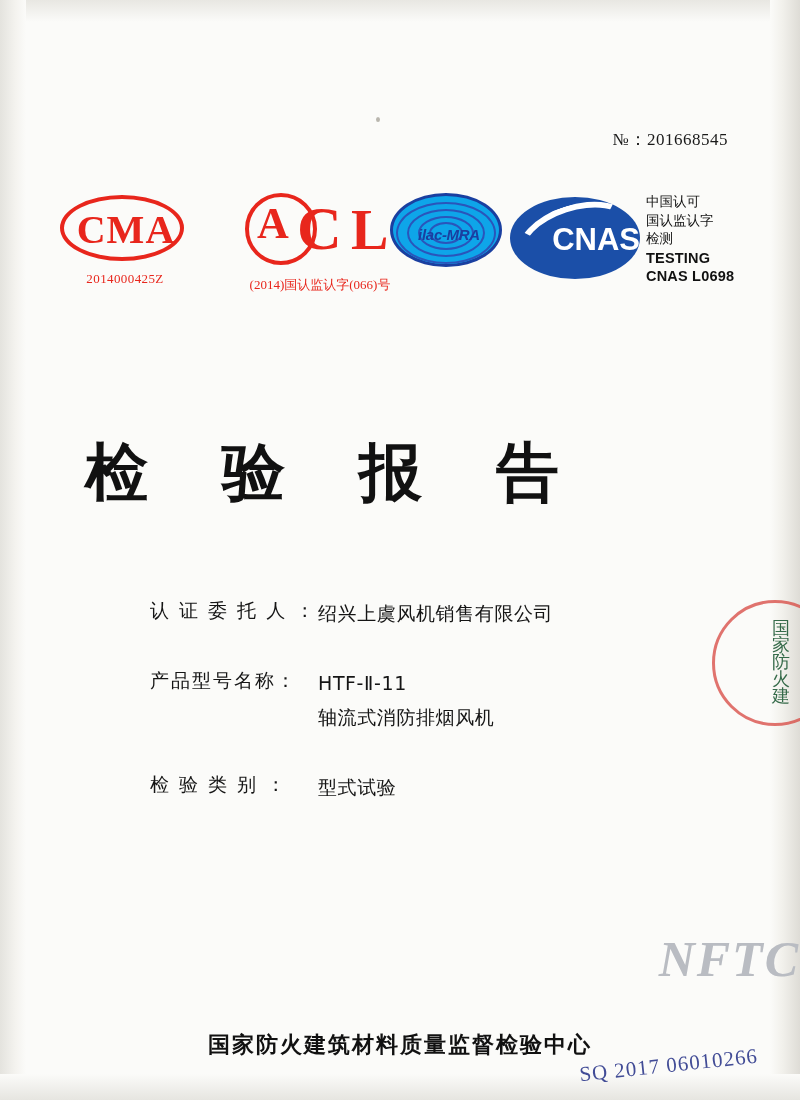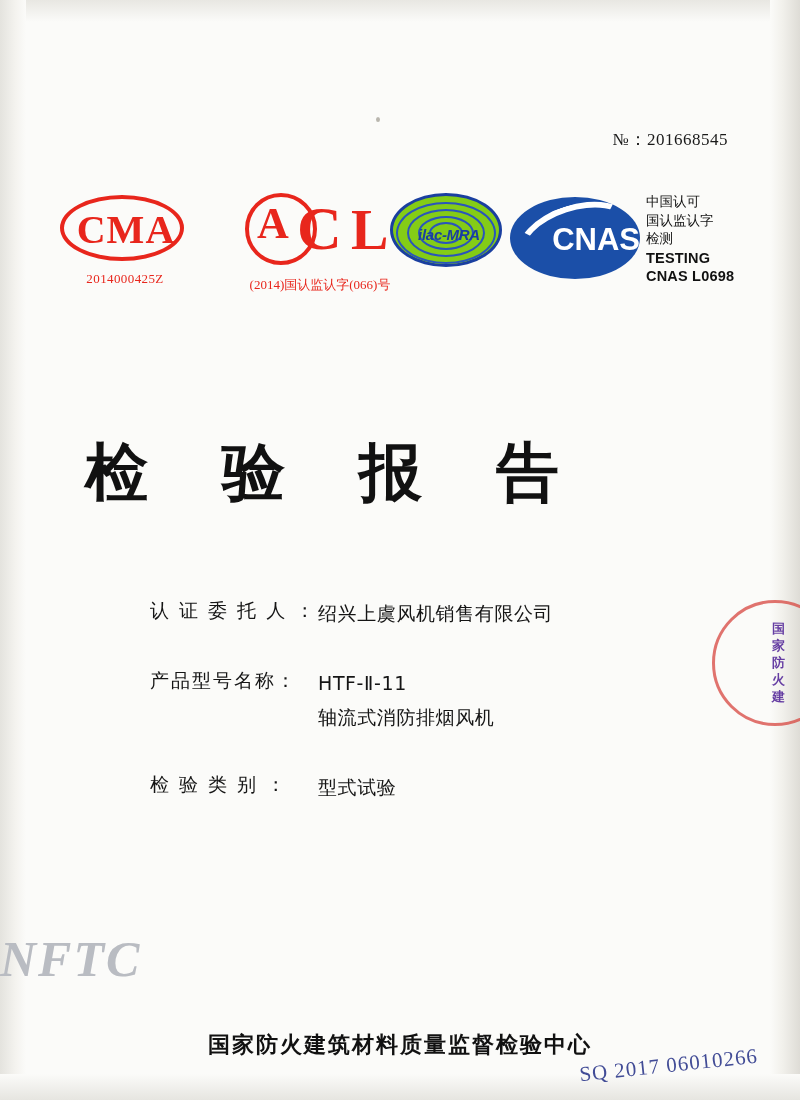--- a/index.html
+++ b/index.html
@@ -168,21 +168,21 @@
     height: 85px;
   }
   .ilac-oval {
     position: absolute;
     left: 0; top: 0;
     width: 112px; height: 74px;
     border: 3px solid #1a3fa0;
     border-radius: 50%;
     box-sizing: border-box;
     overflow: hidden;
-    background: #84cc16;
+    background: #0ea5e9;
   }
   .ilac-arc {
     position: absolute;
     border: 2px solid #2a55bb;
     border-radius: 50%;
     left: 50%;
     transform: translateX(-50%);
     background: transparent;
   }
   .ilac-label {
@@ -314,21 +314,21 @@
     display: block;
     margin-top: 4px;
   }
 
   
   .nftc {
     position: absolute;
     left: 0;
     top: 930px;
     width: 800px;
-    text-align: left;
+    text-align: right;
     font-family: "Liberation Serif", serif;
     font-style: italic;
     font-weight: bold;
     font-size: 50px;
     color: #b9bcc2;
     letter-spacing: 2px;
   }
 
   
   .footer-org {
@@ -353,26 +353,25 @@
     height: 120px;
     border: 3px solid #d7453f;
     border-radius: 50%;
     opacity: 0.75;
   }
   .seal-text {
     position: absolute;
     right: 2px;
     top: 620px;
     width: 26px;
-    font-size: 13px;
-    color: #4c1d95;
+    font-size: 18px;
+    color: #14532d;
     line-height: 17px;
     letter-spacing: 1px;
     opacity: 0.85;
-    font-weight: bold;
   }
 
   
   .handwriting {
     position: absolute;
     right: 42px;
     bottom: 22px;
     font-family: "Liberation Serif", serif;
     font-size: 21px;
     color: #2e3a8c;

